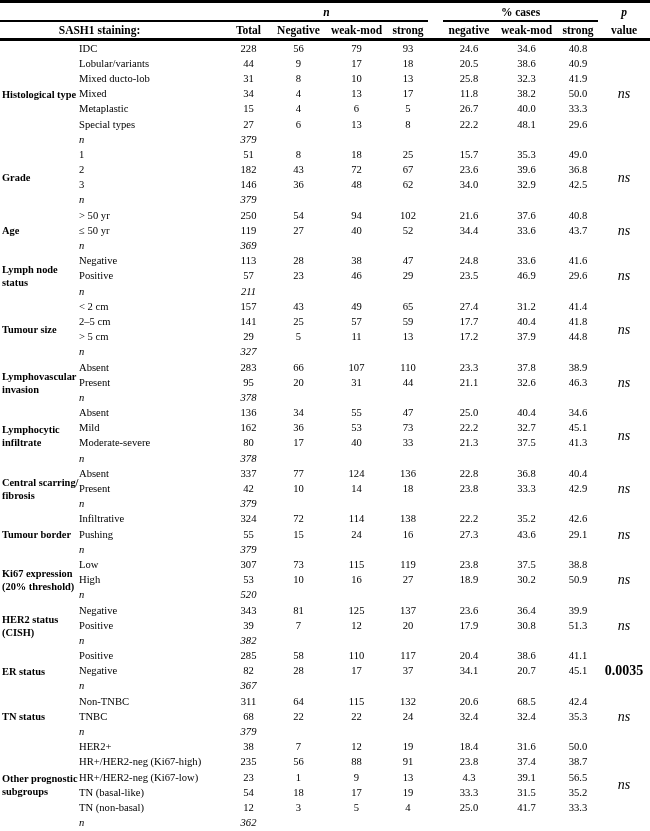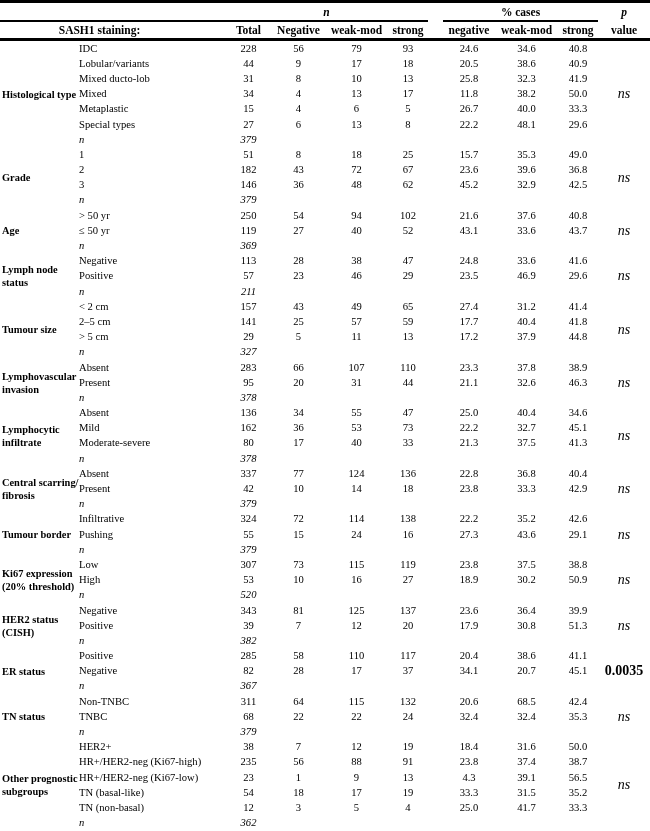--- a/index.html
+++ b/index.html
@@ -191,21 +191,21 @@
           <td>39.6</td>
           <td>36.8</td>
         </tr>
         <tr>
           <td class="sub">3</td>
           <td>146</td>
           <td>36</td>
           <td>48</td>
           <td>62</td>
           <td></td>
-          <td>45.2</td>
+          <td>34.0</td>
           <td>32.9</td>
           <td>42.5</td>
         </tr>
         <tr>
           <td class="nlab">n</td>
           <td class="ntot">379</td>
           <td></td>
           <td></td>
           <td></td>
           <td></td>
@@ -228,21 +228,21 @@
           <td>40.8</td>
           <td class="pcell" rowspan="3">ns</td>
         </tr>
         <tr>
           <td class="sub">≤ 50 yr</td>
           <td>119</td>
           <td>27</td>
           <td>40</td>
           <td>52</td>
           <td></td>
-          <td>43.1</td>
+          <td>34.4</td>
           <td>33.6</td>
           <td>43.7</td>
         </tr>
         <tr>
           <td class="nlab">n</td>
           <td class="ntot">369</td>
           <td></td>
           <td></td>
           <td></td>
           <td></td>

